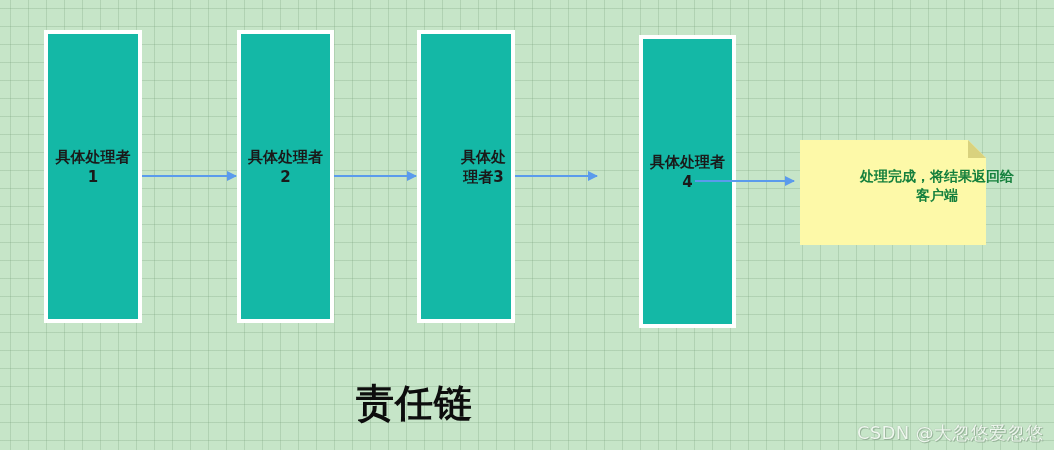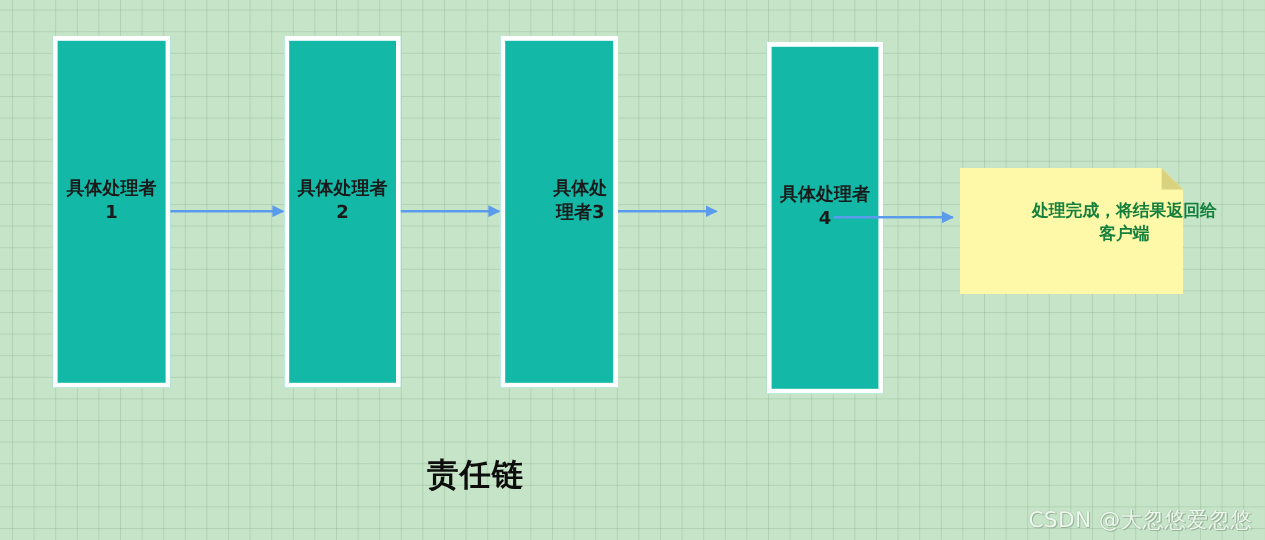--- a/index.html
+++ b/index.html
@@ -29,21 +29,21 @@
   }
   .note svg { position: absolute; left: 0; top: 0; }
   .note-label {
     position: absolute; left: 0; top: 0; width: 186px; height: 92px;
     display: flex; align-items: center; justify-content: center;
     text-align: center; font-size: 14px; font-weight: bold; color: #15803d;
     line-height: 19px; padding: 0 10px; box-sizing: border-box; margin-left: 44px;
   }
   .title {
     position: absolute; left: 356px; top: 378px;
-    font-size: 26px; font-weight: bold; color: #0d0d0d; letter-spacing: 1px;
+    font-size: 38px; font-weight: bold; color: #0d0d0d; letter-spacing: 1px;
   }
   .watermark {
     position: absolute; left: 857px; top: 421px;
     font-size: 18px; color: #eef7ee; text-shadow: 0 0 1px #8aa48c, 1px 1px 0 #9ab79c;
     letter-spacing: 0.3px;
   }
 </style>
 </head>
 <body>
 

